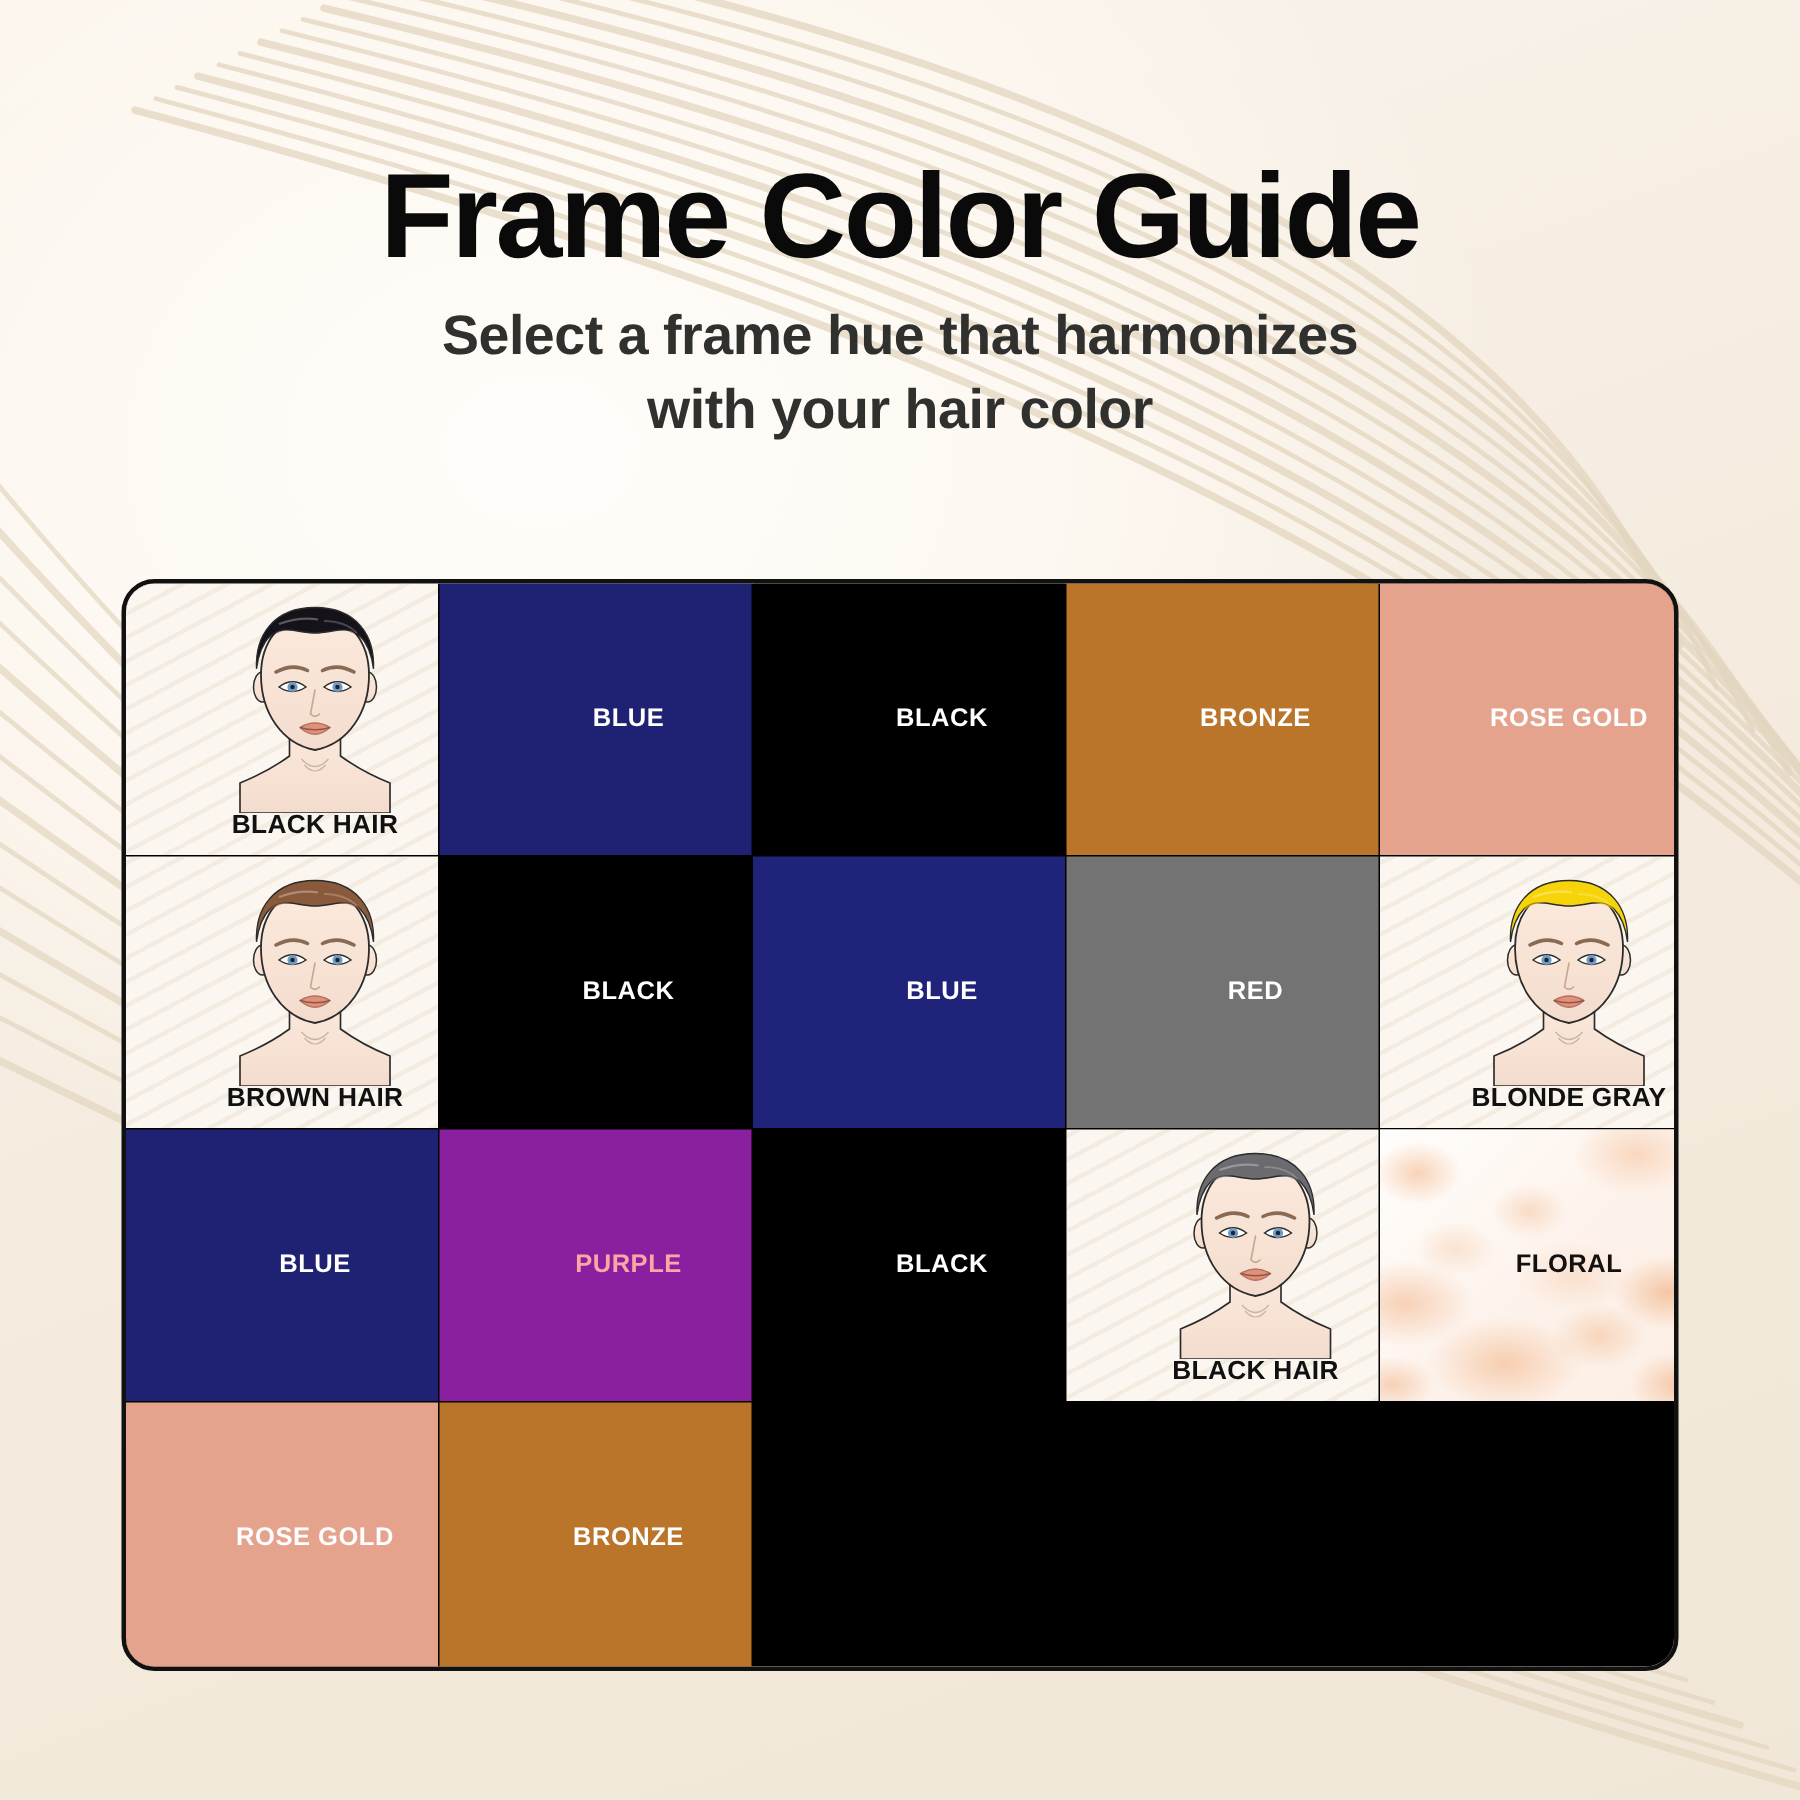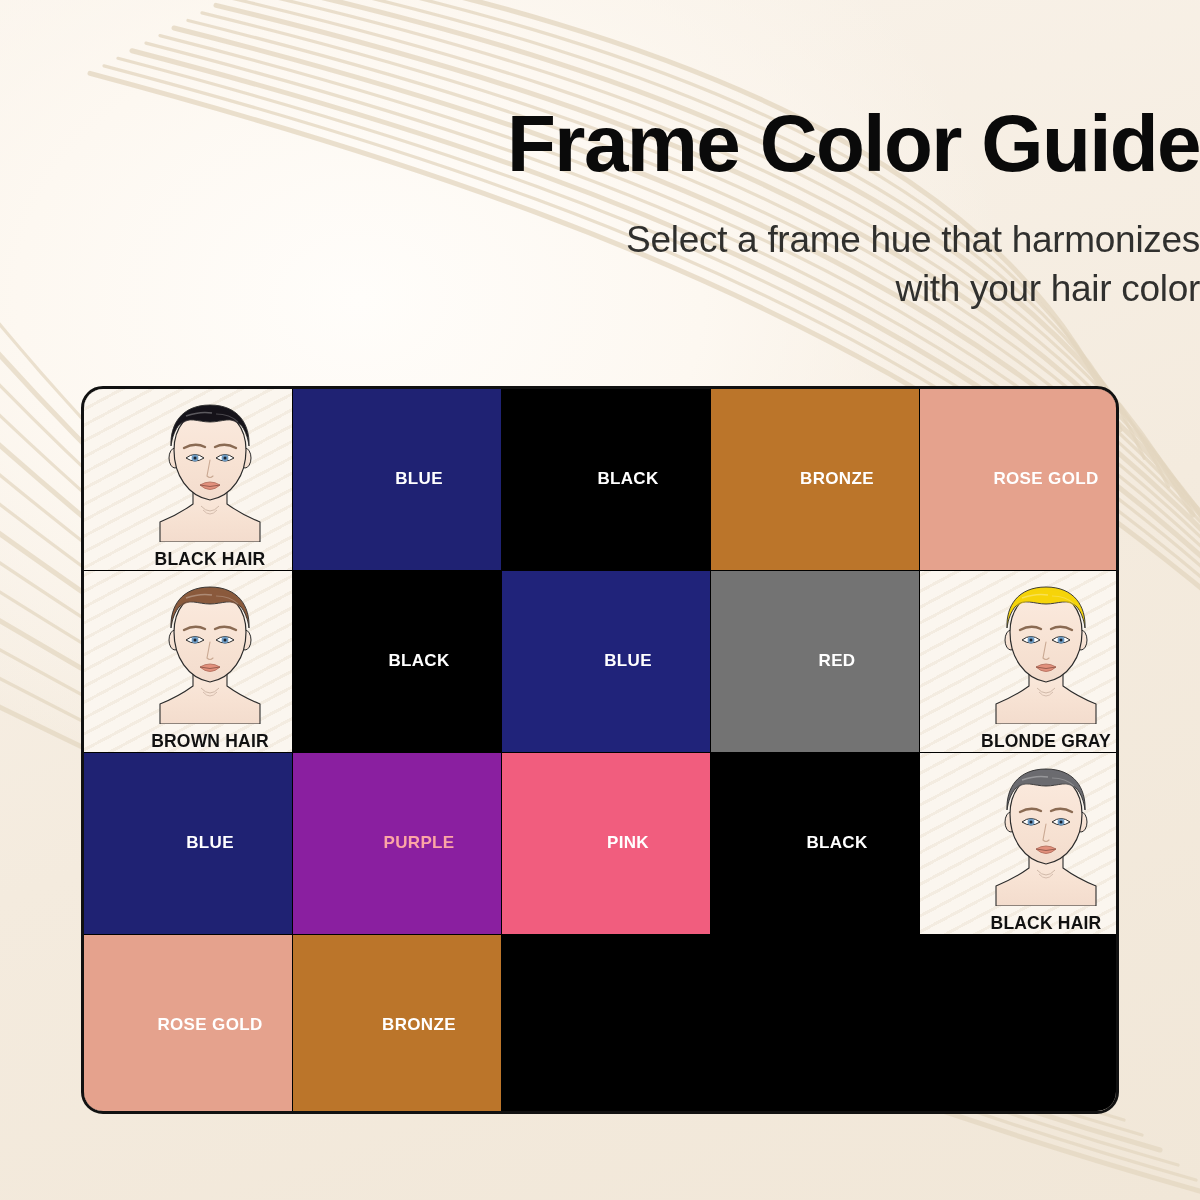--- a/index.html
+++ b/index.html
@@ -35,38 +35,38 @@
     height: 1200px;
     pointer-events: none;
   }
 
   
   .header {
     position: absolute;
     top: 0;
     left: 0;
     width: 1200px;
-    text-align: right;
+    text-align: center;
     z-index: 5;
   }
 
   .title {
     margin-top: 104px;
     font-size: 80px;
     font-weight: 700;
     letter-spacing: -1.6px;
     color: #0a0a0a;
     line-height: 1.0;
     font-family: "Liberation Sans", sans-serif;
   }
 
   .subtitle {
-    margin-top: 32px;
+    margin-top: 16px;
     font-size: 37px;
-    font-weight: 400;
+    font-weight: 700;
     color: #30302e;
     line-height: 1.32;
     letter-spacing: -0.3px;
   }
 
   
   .grid-wrap {
     position: absolute;
     left: 81px;
     top: 386px;
@@ -95,21 +95,21 @@
     align-items: center;
     justify-content: center;
     overflow: hidden;
     padding-left: 44px;
   }
 
   
   .face-cell {
     background: #fbf6ef;
     flex-direction: column;
-    justify-content: space-between;
+    justify-content: flex-start;
     padding-top: 7px;
   }
 
   .face-cell .streaks {
     position: absolute;
     inset: 0;
     background: repeating-linear-gradient(
       -28deg,
       rgba(222,207,184,0.26) 0px,
       rgba(222,207,184,0.26) 3px,
@@ -389,23 +389,20 @@
   <path d="M54 89 q10 3 20 0" fill="none" stroke="#8f5648" stroke-width="0.9"></path>
 </svg>
           <div class="face-label">BLONDE GRAY</div>
         </div>
         <div class="cell" style="background: rgb(31, 34, 115);">
           <div class="swatch-label" style="color: rgb(255, 255, 255);">BLUE</div>
         </div>
         <div class="cell" style="background: rgb(138, 31, 160);">
           <div class="swatch-label" style="color: #fca5a5;">PURPLE</div>
         </div>
-        <div class="cell" style="background: rgb(241, 93, 126);">
-          <div class="swatch-label" style="color: rgb(255, 255, 255);">PINK</div>
-        </div>
         <div class="cell" style="background: rgb(0, 0, 0);">
           <div class="swatch-label" style="color: rgb(255, 255, 255);">BLACK</div>
         </div>
         <div class="cell face-cell">
           <div class="streaks"></div>
 <svg class="face-svg" width="128" height="146" viewBox="0 0 128 146">
   <defs>
     <linearGradient id="sk6b6b70" x1="0" y1="0" x2="0" y2="1">
       <stop offset="0%" stop-color="#fbeade"></stop>
       <stop offset="60%" stop-color="#f7e2d3"></stop>
@@ -441,20 +438,23 @@
   <circle cx="49" cy="62" r="1.5" fill="#1d2430"></circle>
   <circle cx="79" cy="62" r="1.5" fill="#1d2430"></circle>
 
   <path d="M64 64 L61 80 q3 3 6 0" fill="none" stroke="#c9a892" stroke-width="1.1" stroke-linecap="round"></path>
 
   <path d="M54 89 q10 -6 20 0 q-10 9 -20 0 Z" fill="#e2907c" stroke="#b4705f" stroke-width="0.9"></path>
   <path d="M54 89 q10 3 20 0" fill="none" stroke="#8f5648" stroke-width="0.9"></path>
 </svg>
           <div class="face-label">BLACK HAIR</div>
         </div>
+        <div class="cell tex-floral">
+          <div class="swatch-label" style="color: rgb(17, 17, 17);">FLORAL</div>
+        </div>
         <div class="cell" style="background: rgb(229, 162, 141);">
           <div class="swatch-label" style="color: rgb(255, 255, 255);">ROSE GOLD</div>
         </div>
         <div class="cell" style="background: rgb(187, 117, 42);">
           <div class="swatch-label" style="color: rgb(255, 255, 255);">BRONZE</div>
         </div>
       </div>
   </div>
 
 </div>

